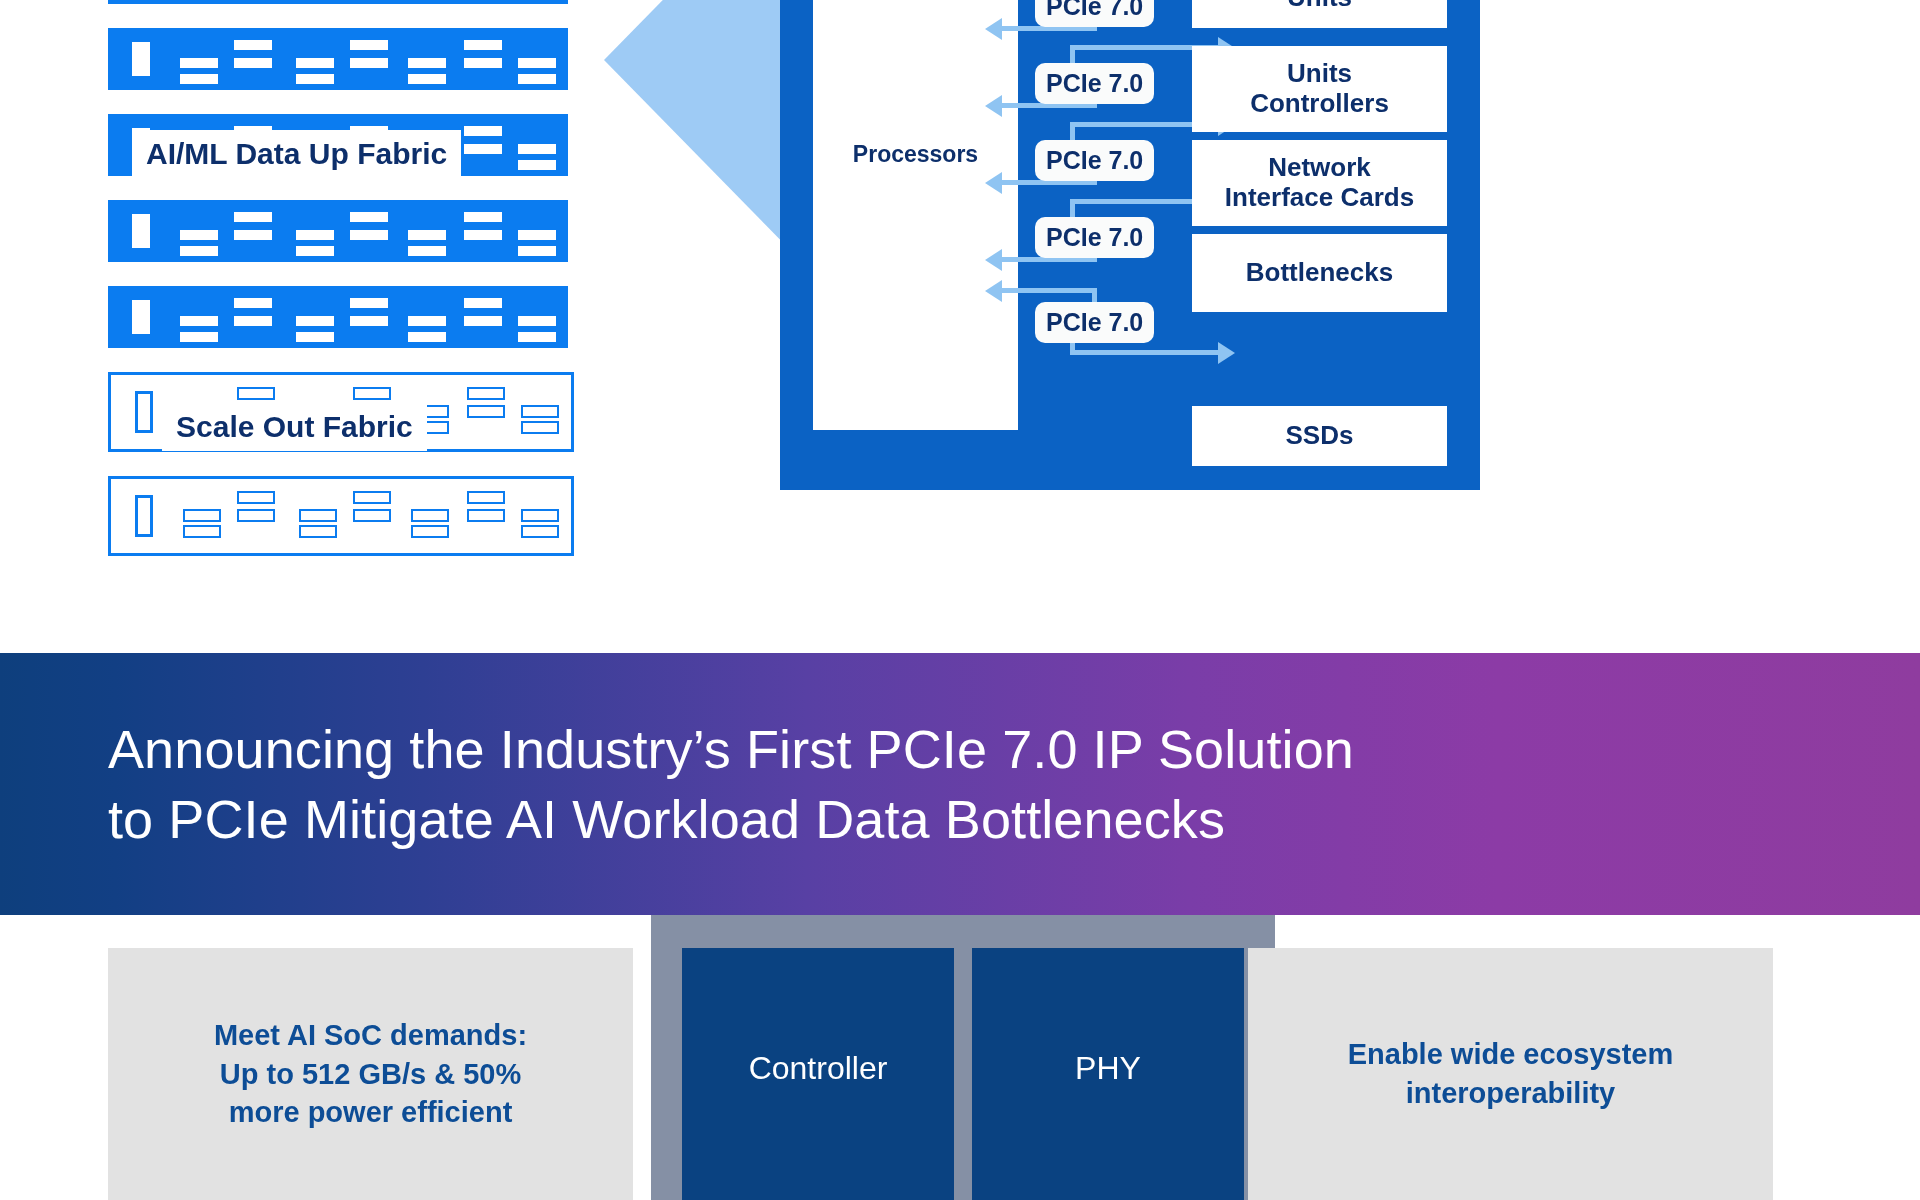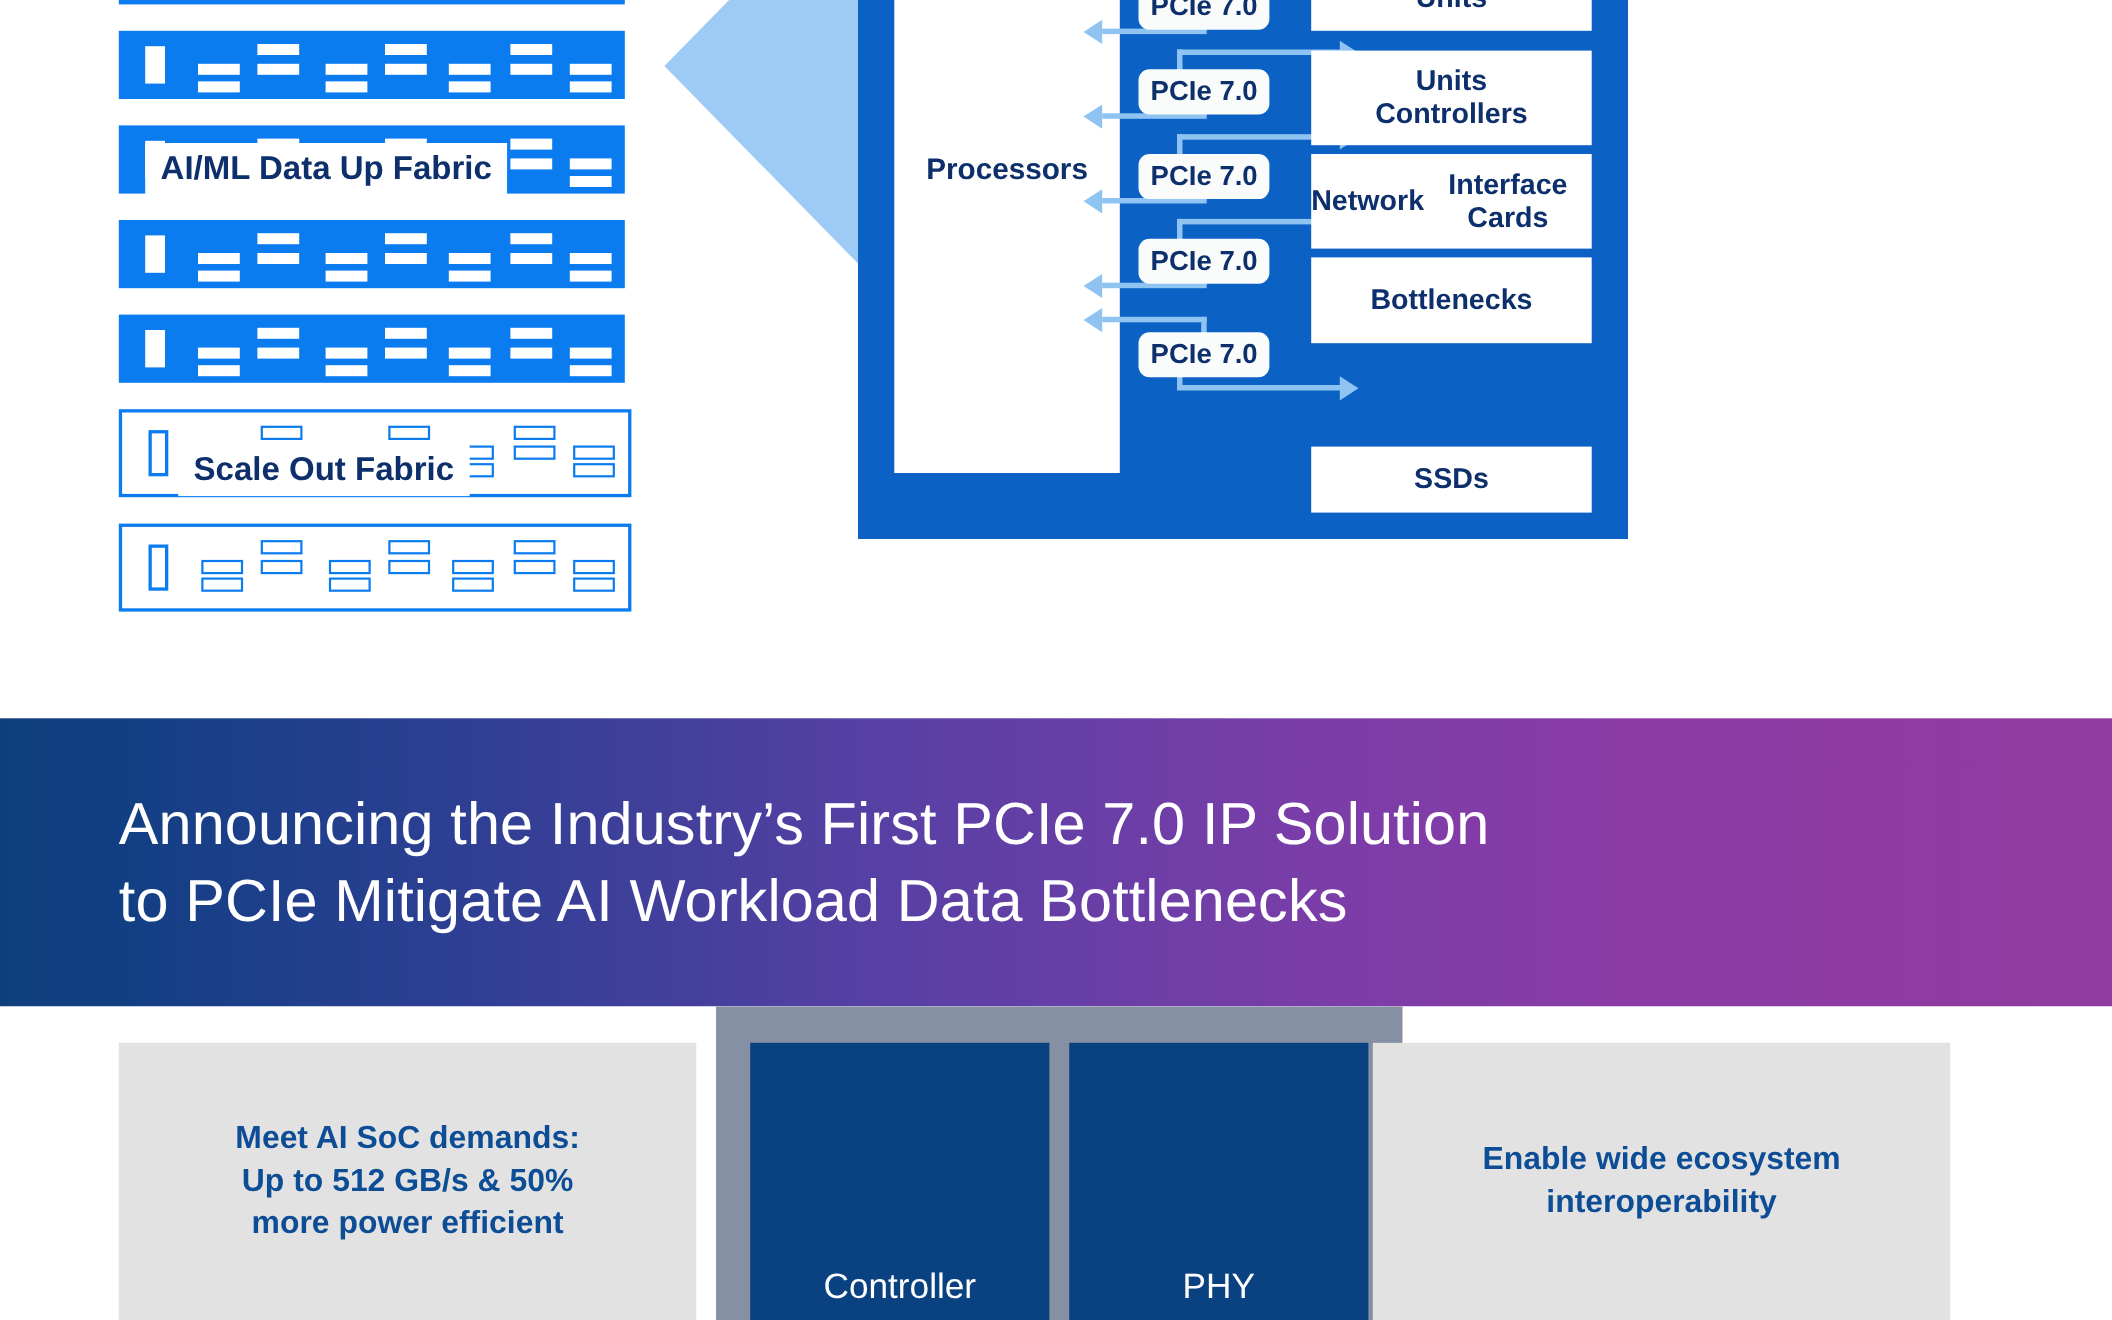--- a/index.html
+++ b/index.html
@@ -120,21 +120,21 @@
     left: 33px; top: 28px;
     width: 205px; height: 552px;
     background: #ffffff;
     display: flex;
     align-items: center;
     justify-content: center;
   }
   #proc-label {
     color: #0d2f6b;
     font-weight: bold;
-    font-size: 27px;
+    font-size: 23px;
   }
 
   
   .link-row {
     position: absolute;
     left: 250px;
     width: 440px;
     height: 84px;
   }
   .pcie-pill {
@@ -251,21 +251,21 @@
     box-sizing: border-box;
     display: flex;
     gap: 18px;
   }
   .ip-block {
     flex: 1;
     background: #0a4281;
     color: #ffffff;
     font-size: 32px;
     display: flex;
-    align-items: flex-end;
+    align-items: center;
     justify-content: center;
     padding-bottom: 12px;
     box-sizing: border-box;
   }
 </style>
 </head>
 <body>
 
 <div id="page">
 
@@ -473,21 +473,21 @@
         <div class="pcie-pill" style="top:14px;">PCIe 7.0</div>
       </div>
 
       <div class="comp-box" style="top:118px; height:60px;">
         <span>Units</span>
       </div>
       <div class="comp-box" style="top:196px; height:86px; flex-direction:column;">
         <span>Units</span>
         <span>Controllers</span>
       </div>
-      <div class="comp-box" style="top:290px; height:86px; ">
+      <div class="comp-box" style="top:290px; height:86px; flex-direction:column;">
         <span>Network</span>
         <span>Interface Cards</span>
       </div>
       <div class="comp-box" style="top:384px; height:78px;">
         <span>Bottlenecks</span>
       </div>
       <div class="comp-box" style="top:556px; height:60px;">
         <span>SSDs</span>
       </div>
     </div>

